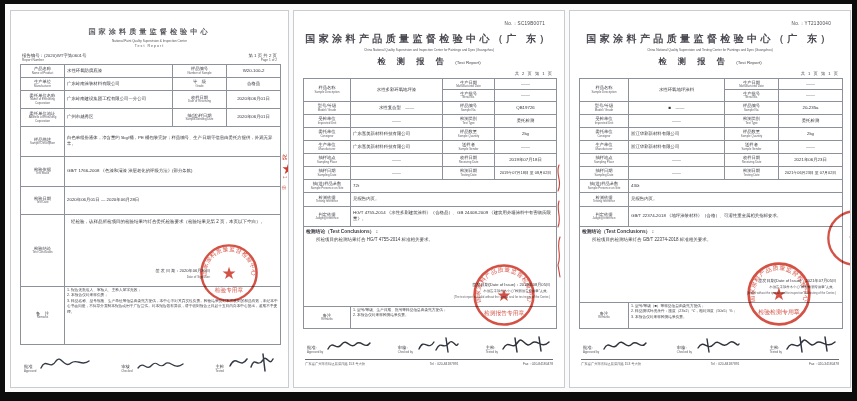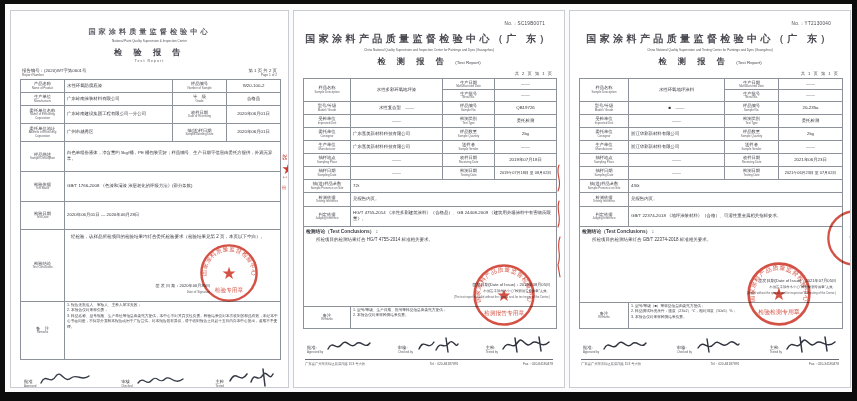--- a/index.html
+++ b/index.html
@@ -63,21 +63,20 @@
 </head>
 <body>
 
 <div class="canvas">
 <div class="inner">
 
   <div class="page page1 p1">
     <div class="pad">
       <div class="title-cn">国家涂料质量监督检验中心</div>
       <div class="title-en">National Paint Quality Supervision &amp; Inspection Center</div>
-      <div class="rpt-cn">检 验 报 告</div>
       <div class="rpt-en-line">Test Report</div>
 
       <div class="hdr-row">
         <div class="hdr-cell">
           <span class="cn">报告编号：(2020)WT字第0601号</span>
           <span class="en">Report Number</span>
         </div>
         <div class="hdr-cell" style="text-align:right">
           <span class="cn">第 1 页 共 2 页</span>
           <span class="en">Page 1 of 2</span>

